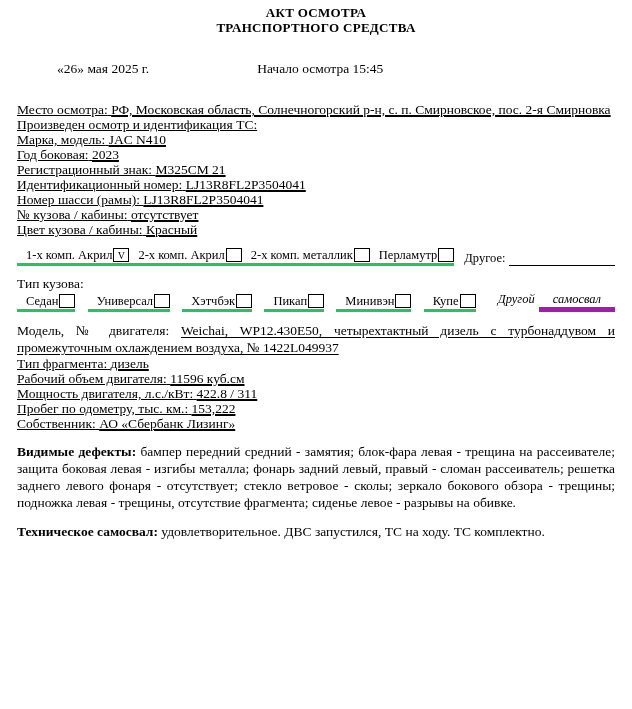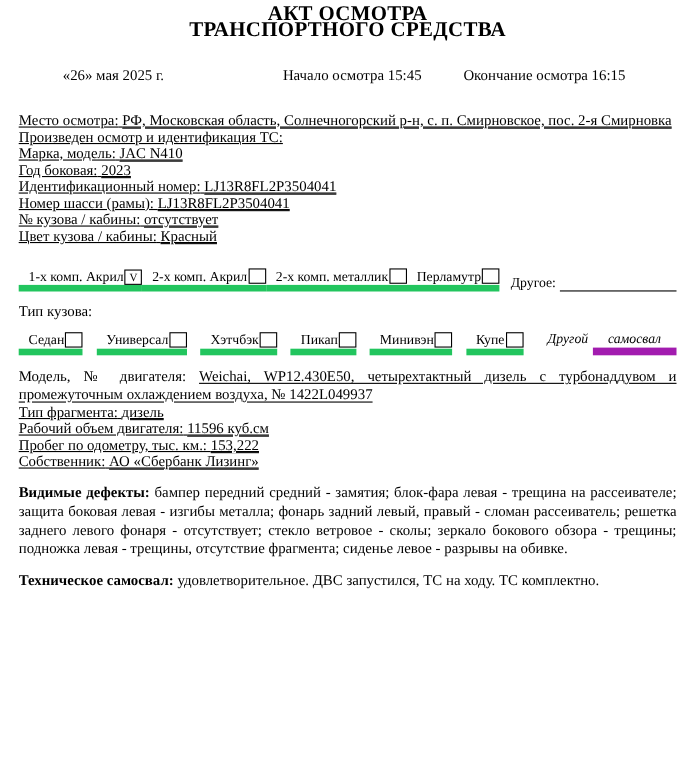--- a/index.html
+++ b/index.html
@@ -5,65 +5,64 @@
   * { margin:0; padding:0; box-sizing:border-box; }
   html,body { background:#fff; }
   body {
     width:632px; height:709px; overflow:hidden;
     color:#000;
     font-family:"Liberation Serif", serif;
     font-size:13.5px;
   }
   .page { padding:5px 17px 0 17px; }
 
-  .title { text-align:center; font-weight:bold; font-size:19px; line-height:15px; letter-spacing:.3px; }
+  .title { text-align:center; font-weight:bold; font-size:13px; line-height:15px; letter-spacing:.3px; }
 
   .date-row { margin-top:26px; display:flex; line-height:15px;margin-left:40px; }
   .date-row .start { margin-left:108px; }
   .date-row .end { margin-left:38px; }
 
   .field { line-height:15px; white-space:nowrap;text-decoration:underline; }
   .mt26 { margin-top:26px; }
   .mt14 { margin-top:0; }
   .val { text-decoration:underline; text-underline-offset:2px; text-decoration-thickness:1px; }
 
   .para { line-height:17px; text-align:justify; }
   .para .val { text-decoration:underline; }
 
   
   .cbrow { display:flex; justify-content:space-between; align-items:flex-end; font-size:12.5px; line-height:15px; }
   .cbrow1 { margin-top:11px; }
   .cbrow2 { margin-top:1px; }
-  .cb-item { border-bottom:6px solid #22c55e; padding-left:9px; white-space:nowrap;margin-top:11px; }
+  .cb-item { border-bottom:3px solid #22c55e; padding-left:9px; white-space:nowrap; }
   .cb {
     display:inline-block; width:16px; height:14px; border:1px solid #000;
     margin-left:1px; margin-bottom:-3px; background:#fff;
     font-size:10px; line-height:13px; text-align:center; vertical-align:baseline;
   }
   .other-wrap { display:flex; flex:1 0 auto; margin-left:10px; white-space:nowrap; }
   .blank-line { flex:1 0 auto; border-bottom:1px solid #000; min-width:100px; margin-left:4px; }
-  .other-val { border-bottom:7px solid #a21caf; padding:0 14px; margin-left:4px; }
+  .other-val { border-bottom:5px solid #a21caf; padding:0 14px; margin-left:4px; }
   .bodytype-label { margin-top:10px; line-height:15px; }
 
   .bold { font-weight:bold; }
 </style>
 </head>
 <body>
 
 <div class="page">
 
   <div class="title">
     <div>АКТ ОСМОТРА</div>
     <div>ТРАНСПОРТНОГО СРЕДСТВА</div>
   </div>
 
   <div class="date-row">
     <span class="date">«26» мая 2025 г.</span>
     <span class="start">Начало осмотра 15:45</span>
-    <span class="end">Окончание осмотра 16:15</span>
   </div>
 
   <div class="field mt26">
     <span>Место осмотра:</span>
     <span class="val">РФ, Московская область, Солнечногорский р-н, с. п. Смирновское, пос. 2-я Смирновка</span>
   </div>
 
   <div class="field mt14">
     <span>Произведен осмотр и идентификация ТС:</span>
   </div>
@@ -71,20 +70,24 @@
   <div class="field mt14">
     <span>Марка, модель:</span>
     <span class="val">JAC N410</span>
   </div>
 
   <div class="field mt14">
     <span>Год боковая:</span>
     <span class="val">2023</span>
   </div>
 
+  <div class="field mt14">
+    <span>Регистрационный знак:</span>
+    <span class="val">М325СМ 21</span>
+  </div>
 
   <div class="field mt14">
     <span>Идентификационный номер:</span>
     <span class="val">LJ13R8FL2P3504041</span>
   </div>
 
   <div class="field mt14">
     <span>Номер шасси (рамы):</span>
     <span class="val">LJ13R8FL2P3504041</span>
   </div>
@@ -133,20 +136,24 @@
   <div class="field mt14">
     <span>Тип фрагмента:</span>
     <span class="val">дизель</span>
   </div>
 
   <div class="field mt14">
     <span>Рабочий объем двигателя:</span>
     <span class="val">11596 куб.см</span>
   </div>
 
+  <div class="field mt14">
+    <span>Мощность двигателя, л.с./кВт:</span>
+    <span class="val">422.8 / 311</span>
+  </div>
 
   <div class="field mt14">
     <span>Пробег по одометру, тыс. км.:</span>
     <span class="val">153,222</span>
   </div>
 
   <div class="field mt14">
     <span>Собственник:</span>
     <span class="val">АО «Сбербанк Лизинг»</span>
   </div>

